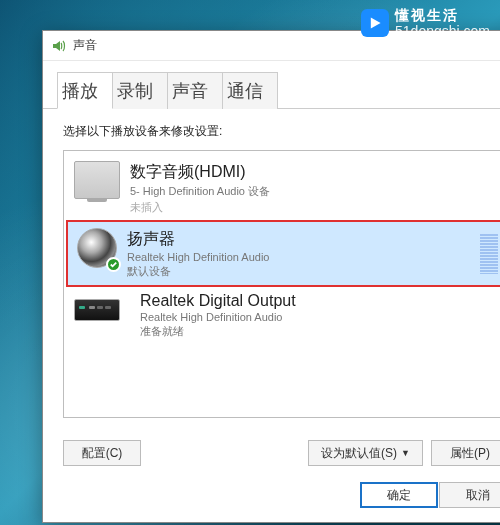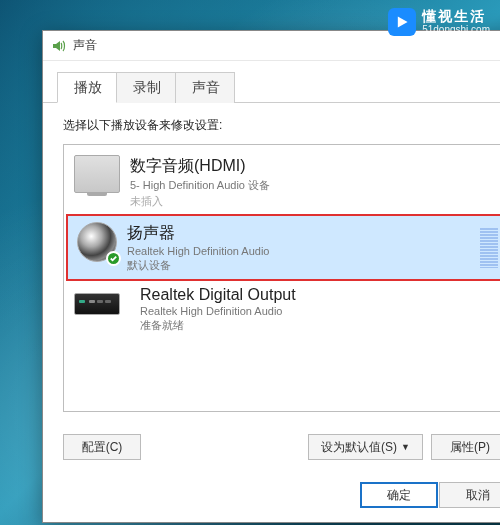--- a/index.html
+++ b/index.html
@@ -23,21 +23,21 @@
     display:flex; align-items:center; gap:6px;
     z-index:50; color:#fff;
   }
   .watermark .logo {
     width:28px; height:28px; border-radius:6px;
     background:#1a8cff; display:flex; align-items:center; justify-content:center;
   }
   .watermark .logo svg { width:14px; height:14px; }
   .watermark .txt { display:flex; flex-direction:column; line-height:1; }
   .watermark .txt .t1 { font-size:14px; font-weight:bold; letter-spacing:2px; }
-  .watermark .txt .t2 { font-size:10px; opacity:.9; margin-top:2px; }
+  .watermark .txt .t2 { font-size:14px; opacity:.9; margin-top:2px; }
 
   .dialog {
     position:absolute; left:42px; top:30px;
     width:488px; height:493px;
     background:#fff; border:1px solid #888;
     box-shadow:0 4px 20px rgba(0,0,0,.35);
     z-index:10;
   }
   .titlebar {
     height:30px; display:flex; align-items:center;
@@ -45,24 +45,24 @@
     border-bottom:1px solid #e8e8e8;
   }
   .titlebar .ticon { width:16px; height:16px; }
   .titlebar .ttext { font-size:12px; color:#333; }
 
   .tabs {
     display:flex; padding:10px 14px 0 14px; gap:0;
     border-bottom:1px solid #ccc;
   }
   .tab {
-    padding:6px 14px 5px 16px;
+    padding:6px 14px 5px 4px;
     border:1px solid #ccc; border-bottom:none;
     background:#f4f4f4; color:#444;
-    font-size:14px; cursor:pointer;
+    font-size:18px; cursor:pointer;
     position:relative; top:1px;
     margin-right:-1px;
   }
   .tab.active {
     background:#fff; z-index:2; border-bottom:1px solid #fff;
   }
 
   .content { padding:14px 20px 10px 20px; }
   .instruction { color:#222; margin-bottom:10px; font-size:12px; }
 
@@ -166,20 +166,21 @@
           <path d="M10 5c1 1 1 5 0 6M12 3c2 2 2 8 0 10" stroke="#5aa04a" stroke-width="1.2" fill="none"></path>
         </svg>
     </span>
     <span class="ttext">声音</span>
   </div>
 
   <div class="tabs" id="tabs">
       <div class="tab active">播放</div>
       <div class="tab">录制</div>
       <div class="tab">声音</div>
+      <div class="tab">通信</div>
     </div>
 
   <div class="content">
     <div class="instruction">选择以下播放设备来修改设置:</div>
     <div class="device-list" id="devlist">
         <div class="device">
           <div class="dev-icon monitor"></div>
           <div class="dev-info">
             <div class="dev-name">数字音频(HDMI)</div>
             <div class="dev-desc">5- High Definition Audio 设备</div>

